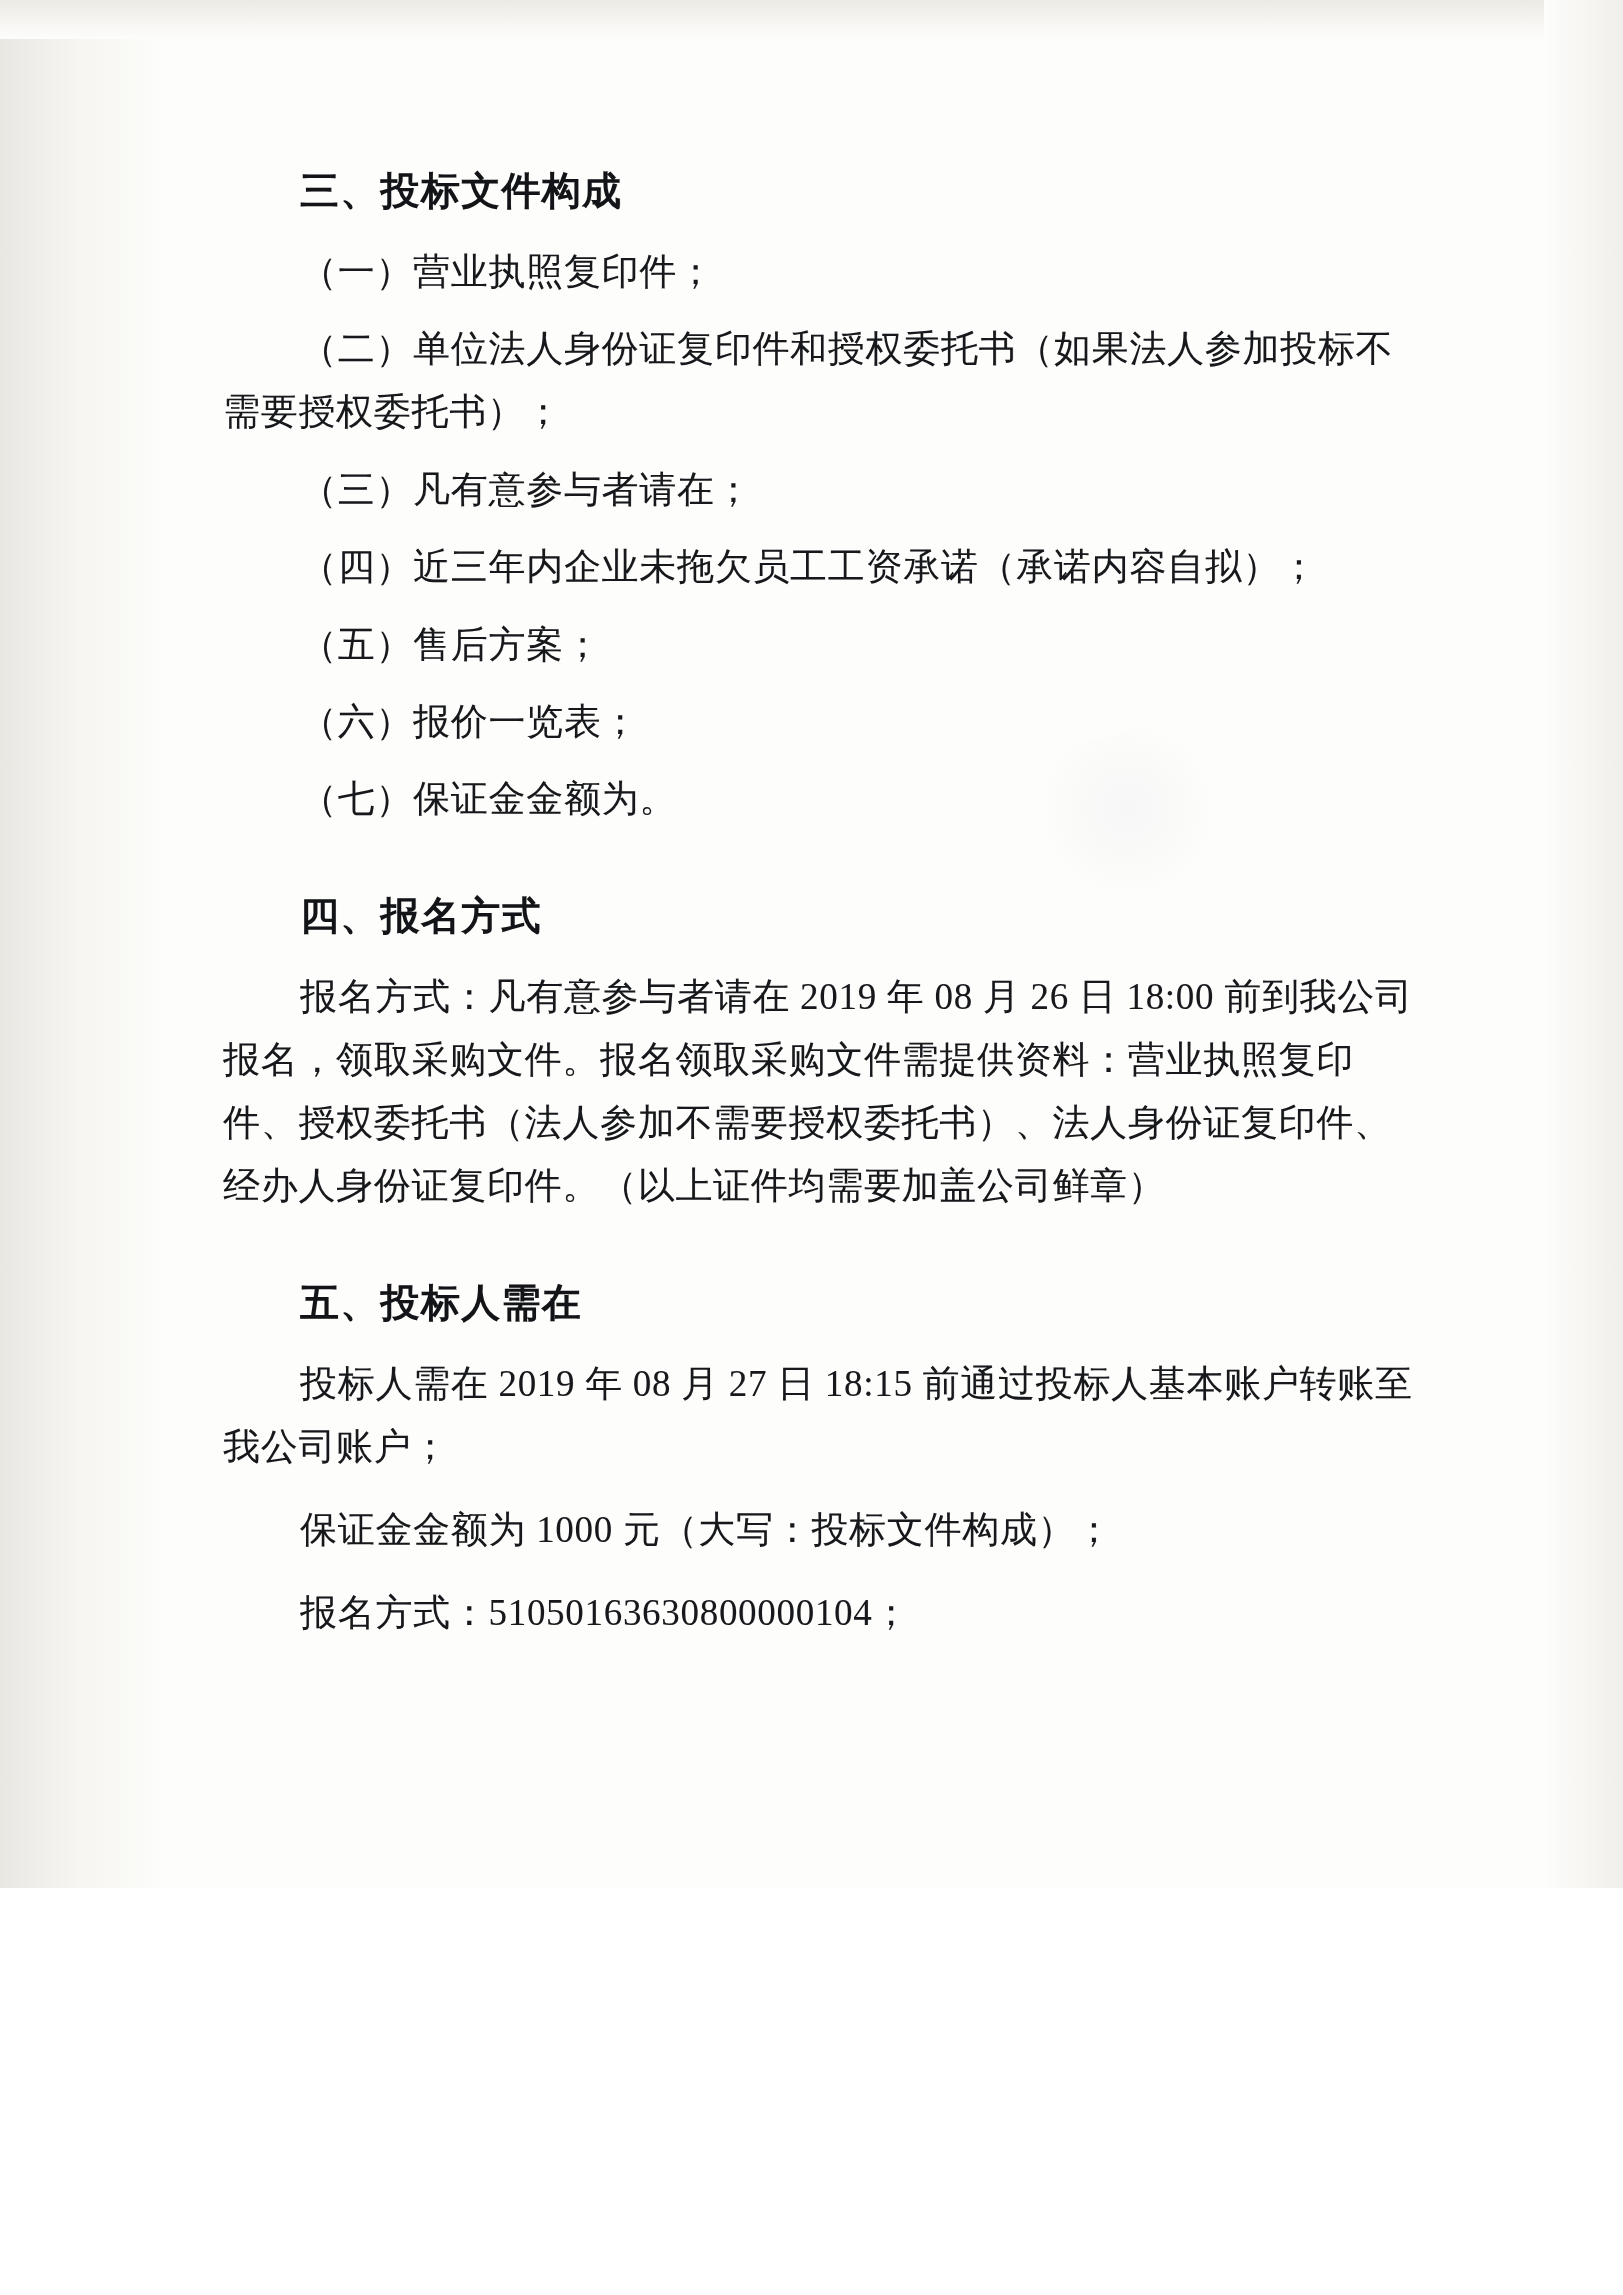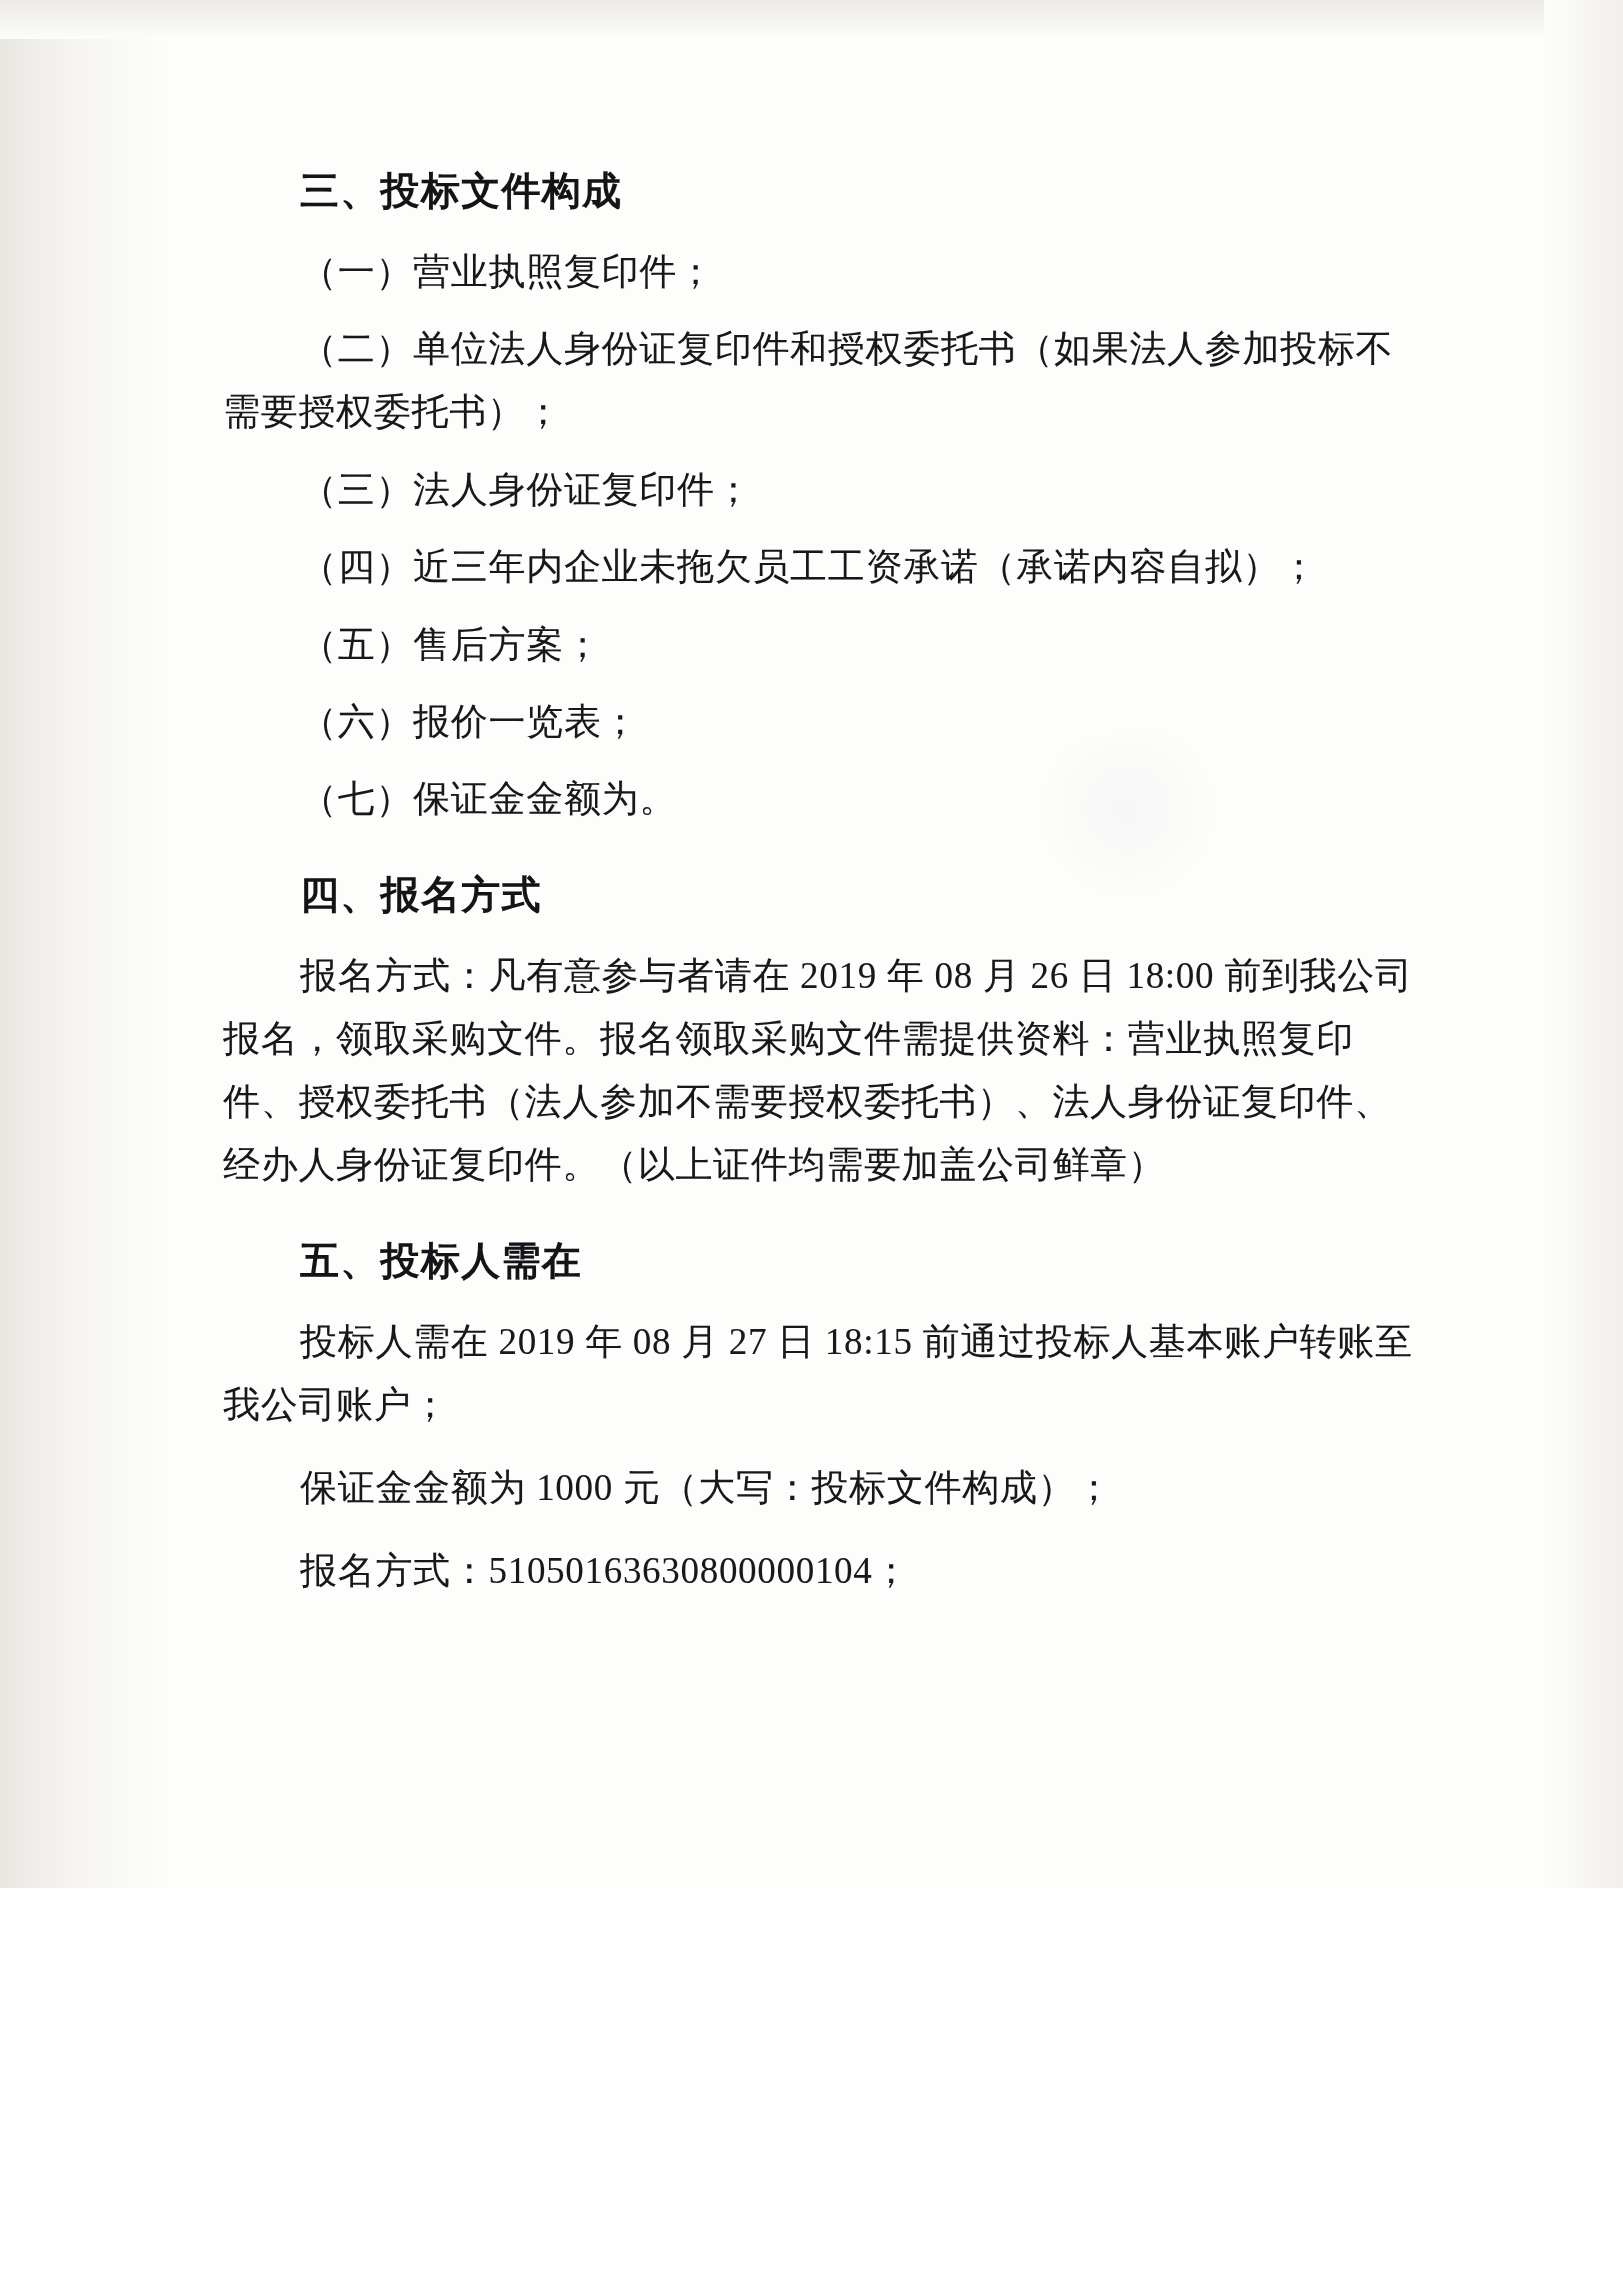--- a/index.html
+++ b/index.html
@@ -60,21 +60,21 @@
 
   .heading {
     font-family: "DejaVu Sans", "Liberation Sans", sans-serif;
     font-weight: 700;
     font-size: 39px;
     letter-spacing: 1.3px;
     margin: 0 0 22px 0;
     padding-left: 77px;
     color: #121417;
   }
-  .heading.h-2 { margin-top: 38px; }
+  .heading.h-2 { margin-top: 59px; }
 
   p.para {
     margin: 0 0 17px 0;
     font-size: 37px;
     line-height: 63px;
     letter-spacing: 0.7px;
     text-indent: 77px;
     color: #16181b;
     font-family: Liberation Serif, serif;
   }
@@ -95,21 +95,21 @@
   <div class="scan-edge-top"></div>
   <div class="scan-edge-right"></div>
   <div class="watermark"></div>
 
   <div class="body-wrap">
 
     <h2 class="heading ink">三、投标文件构成</h2>
 
     <p class="para ink tight">（一）营业执照复印件；</p>
     <p class="para ink tight">（二）单位法人身份证复印件和授权委托书（如果法人参加投标不需要授权委托书）；</p>
-    <p class="para ink tight">（三）法人身份证复印件；</p>
+    <p class="para ink tight">（三）凡有意参与者请在；</p>
     <p class="para ink tight">（四）近三年内企业未拖欠员工工资承诺（承诺内容自拟）；</p>
     <p class="para ink tight">（五）售后方案；</p>
     <p class="para ink tight">（六）报价一览表；</p>
     <p class="para ink tight">（七）保证金金额为。</p>
 
     <h2 class="heading h-2 ink">四、报名方式</h2>
     <p class="para ink block">报名方式：凡有意参与者请在 2019 年 08 月 26 日 18:00 前到我公司报名，领取采购文件。报名领取采购文件需提供资料：营业执照复印件、授权委托书（法人参加不需要授权委托书）、法人身份证复印件、经办人身份证复印件。（以上证件均需要加盖公司鲜章）</p>
 
     <h2 class="heading h-2 ink">五、投标人需在</h2>
     <p class="para ink block">投标人需在 2019 年 08 月 27 日 18:15 前通过投标人基本账户转账至我公司账户；</p>

